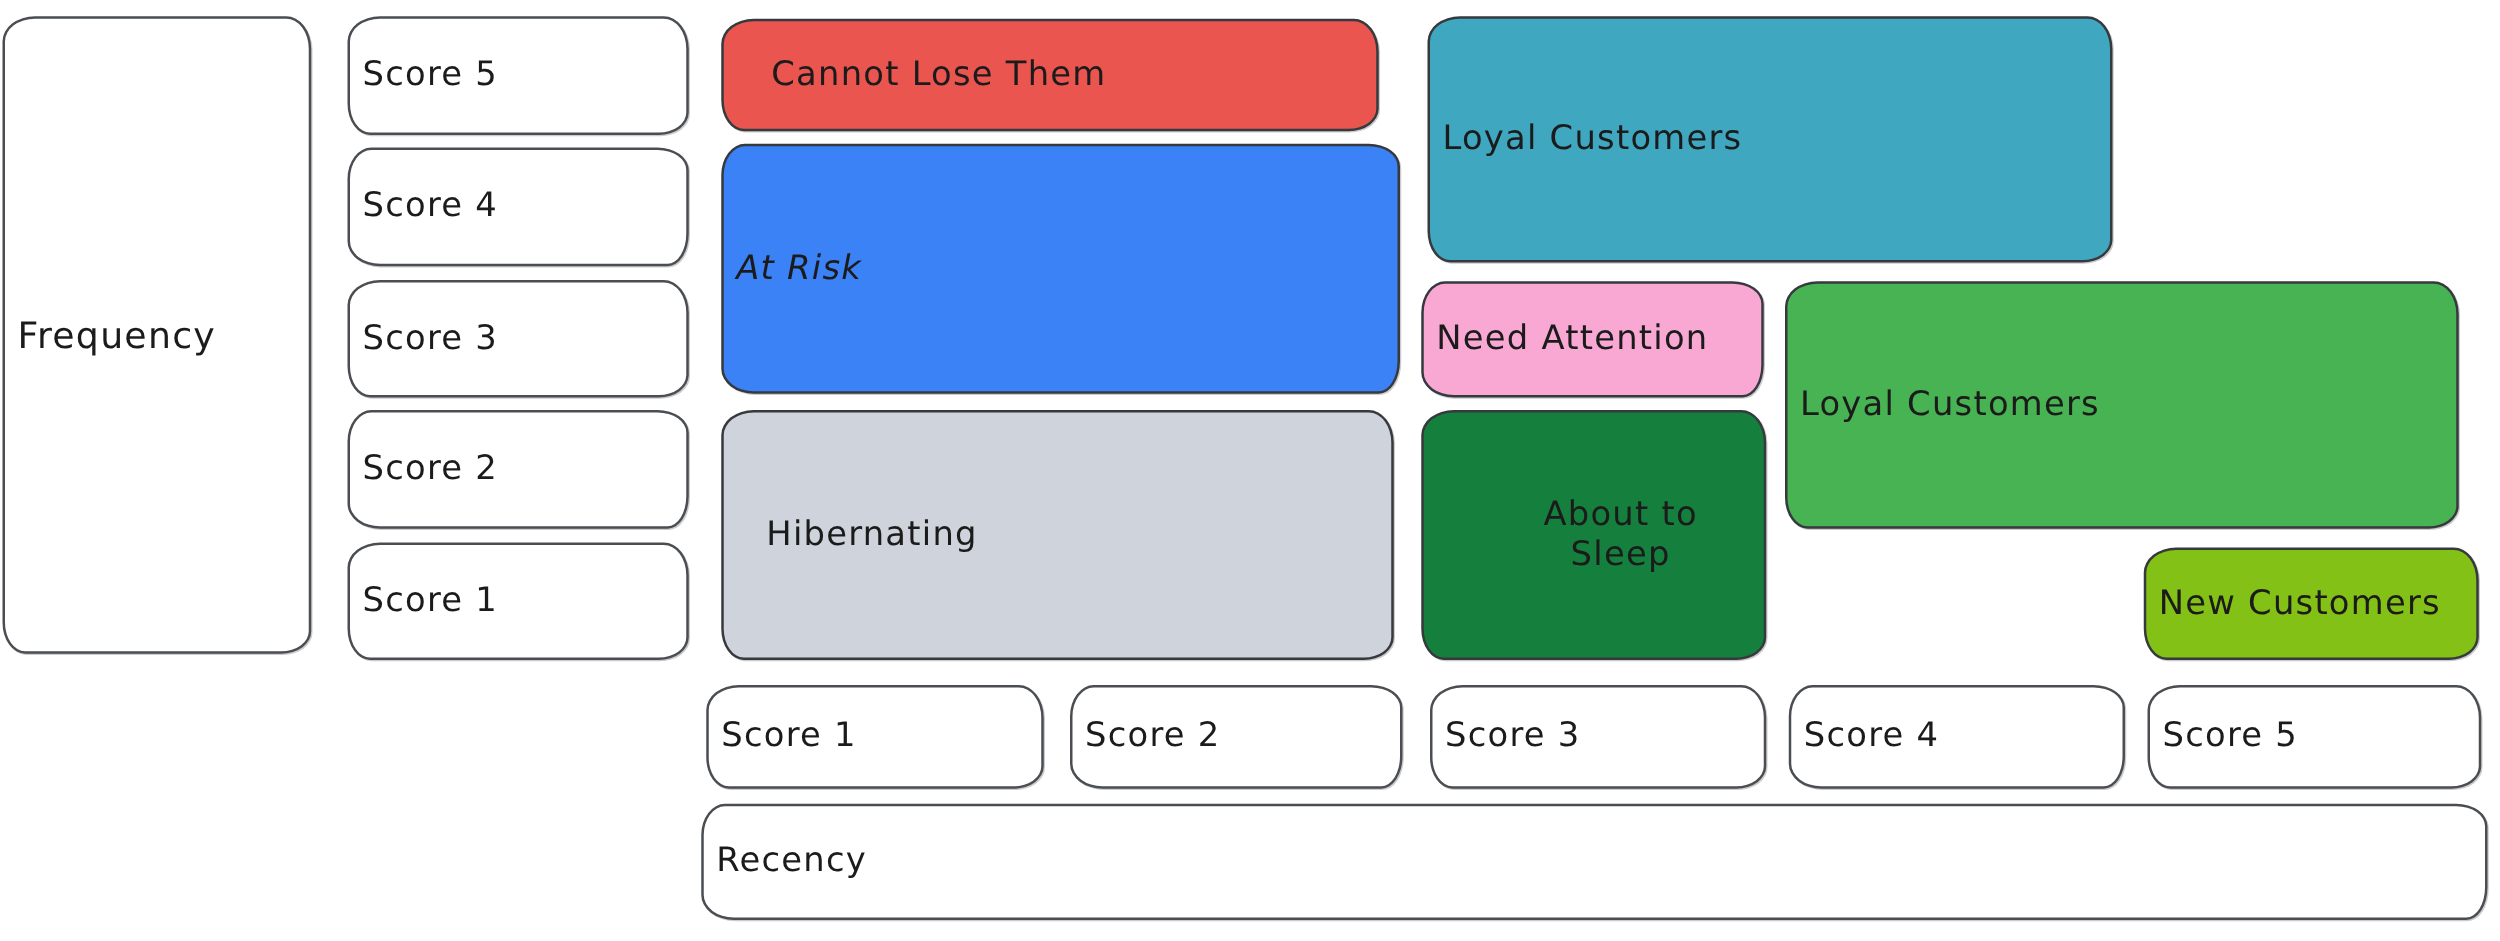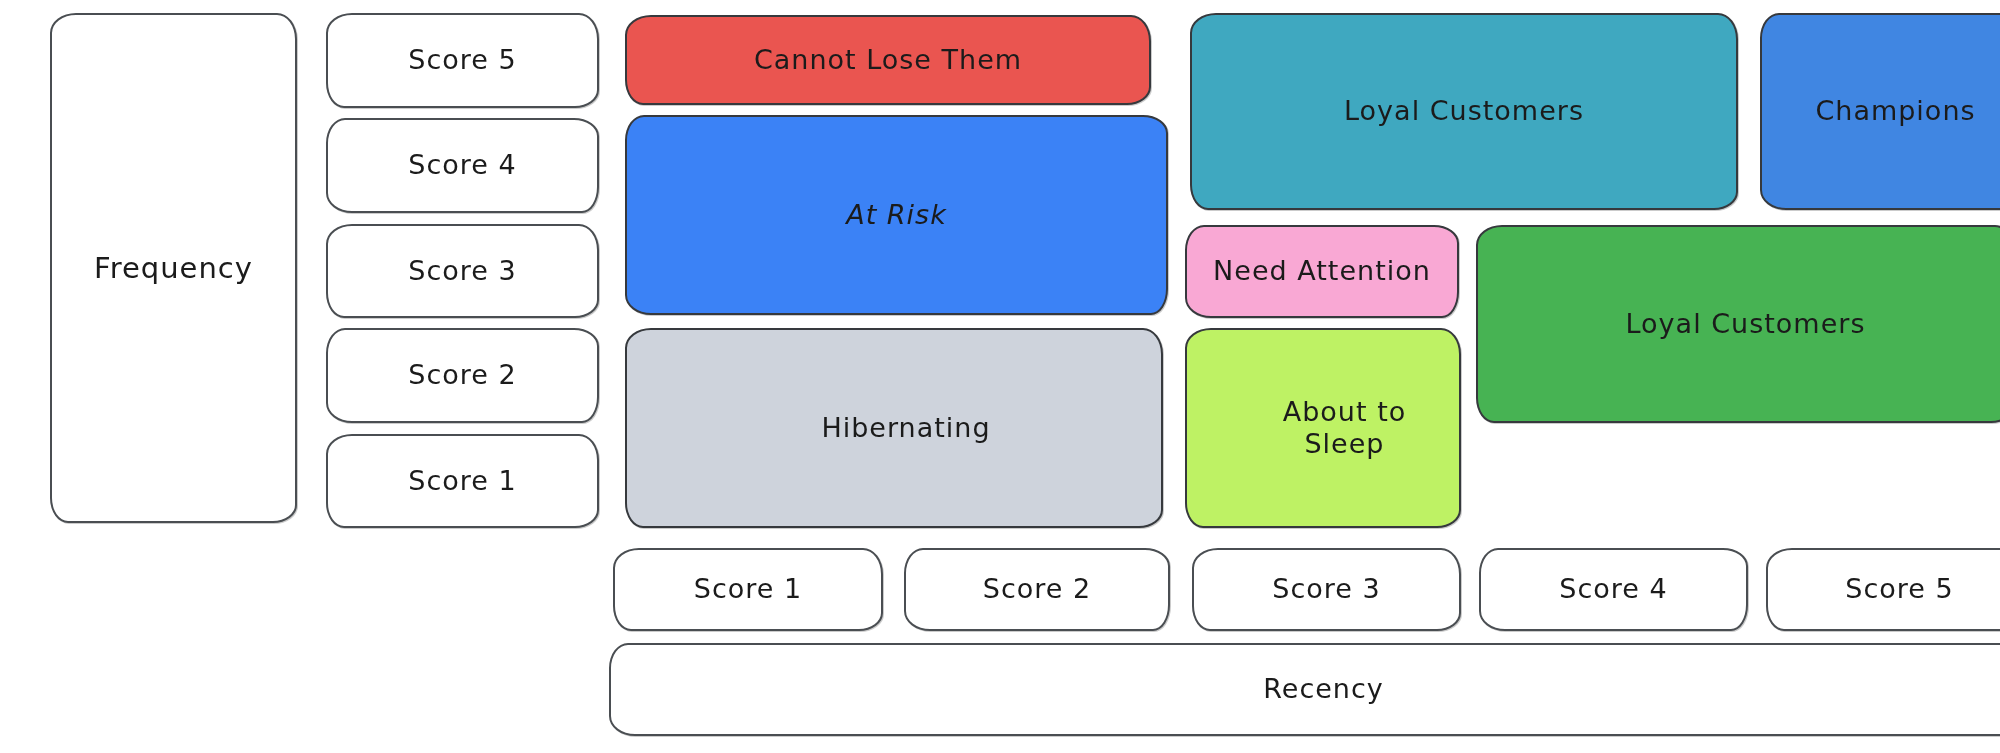--- a/index.html
+++ b/index.html
@@ -9,50 +9,49 @@
     height: 753px;
     background: var(--canvas_bg, #ffffff);
     font-family: "DejaVu Sans", sans-serif;
     color: var(--text, #1b1b1b);
     overflow: hidden;
   }
   .box {
     position: absolute;
     display: flex;
     align-items: center;
-    justify-content: center;
+    justify-content: flex-start;
     text-align: center;
     border: 2.5px solid var(--stroke, #36393d);
     box-sizing: border-box;
     font-size: 27px;
     letter-spacing: 1px;
     line-height: 1.2;
     
     border-radius: 26px 20px 24px 18px / 20px 26px 18px 25px;
     box-shadow: 1px 1px 0 rgba(70,70,70,0.28);
-    margin-left: 48px;
   }
   .box.alt { border-radius: 19px 25px 17px 26px / 25px 18px 26px 20px; }
   .white {
     background: var(--box_fill, #ffffff);
     border-color: var(--stroke_light, #4a4e52);
     border-width: 2px;
   }
   .seg { border-width: 2.5px; }
   .lbl { display: block; padding: 0 10px; }
 
   
   .p-frequency      { left: 2px;   top: 13px;  width: 247px;  height: 510px; font-size: 29px; }
   .p-fscore5        { left: 278px;  top: 13px;  width: 273px;  height: 95px; }
   .p-fscore4        { left: 278px;  top: 118px; width: 273px;  height: 95px; }
   .p-fscore3        { left: 278px;  top: 224px; width: 273px;  height: 94px; }
   .p-fscore2        { left: 278px;  top: 328px; width: 273px;  height: 95px; }
   .p-fscore1        { left: 278px;  top: 434px; width: 273px;  height: 94px; }
 
-  .p-cannot-lose    { left: 577px;  top: 15px;  width: 526px;  height: 90px; }
+  .p-cannot-lose    { left: 577px;  top: 15px;  width: 526px;  height: 90px; padding-left: 28px; }
   .p-at-risk        { left: 577px;  top: 115px; width: 543px;  height: 200px; }
   .p-hibernating    { left: 577px;  top: 328px; width: 538px;  height: 200px; }
   .p-loyal-top      { left: 1142px; top: 13px;  width: 548px;  height: 197px; }
   .p-need-attention { left: 1137px; top: 225px; width: 274px;  height: 93px; }
   .p-about-to-sleep { left: 1137px; top: 328px; width: 276px;  height: 200px; }
   .p-champions      { left: 1712px; top: 13px;  width: 271px;  height: 197px; }
   .p-loyal-mid      { left: 1428px; top: 225px; width: 539px;  height: 198px; }
   .p-promising      { left: 1442px; top: 438px; width: 257px;  height: 90px; }
   .p-new-customers  { left: 1715px; top: 438px; width: 268px;  height: 90px; }
 
@@ -95,28 +94,28 @@
   </div>
   <div class="box seg p-hibernating" style="background-color: rgb(206, 211, 220); padding-left: 24px;">
     <span class="lbl">Hibernating</span>
   </div>
   <div class="box seg p-loyal-top" style="background-color: rgb(63, 168, 192);">
     <span class="lbl">Loyal Customers</span>
   </div>
   <div class="box seg alt p-need-attention" style="background-color: #f9a8d4;">
     <span class="lbl">Need Attention</span>
   </div>
-  <div class="box seg p-about-to-sleep" style="background-color: #bef264; padding-left: 43px;">
+  <div class="box seg p-about-to-sleep" style="background-color: #15803d; padding-left: 43px;">
     <span class="lbl">About to Sleep</span>
-  </div>
-  <div class="box seg alt p-champions" style="background-color: rgb(64, 134, 226);">
-    <span class="lbl">Champions</span>
   </div>
   <div class="box seg p-loyal-mid" style="background-color: rgb(71, 179, 83);">
     <span class="lbl">Loyal Customers</span>
+  </div>
+  <div class="box seg p-new-customers" style="background-color: rgb(131, 193, 22);">
+    <span class="lbl">New Customers</span>
   </div>
 
   <div class="box white p-rscore1">
     <span class="lbl">Score 1</span>
   </div>
   <div class="box white alt p-rscore2">
     <span class="lbl">Score 2</span>
   </div>
   <div class="box white p-rscore3">
     <span class="lbl">Score 3</span>

